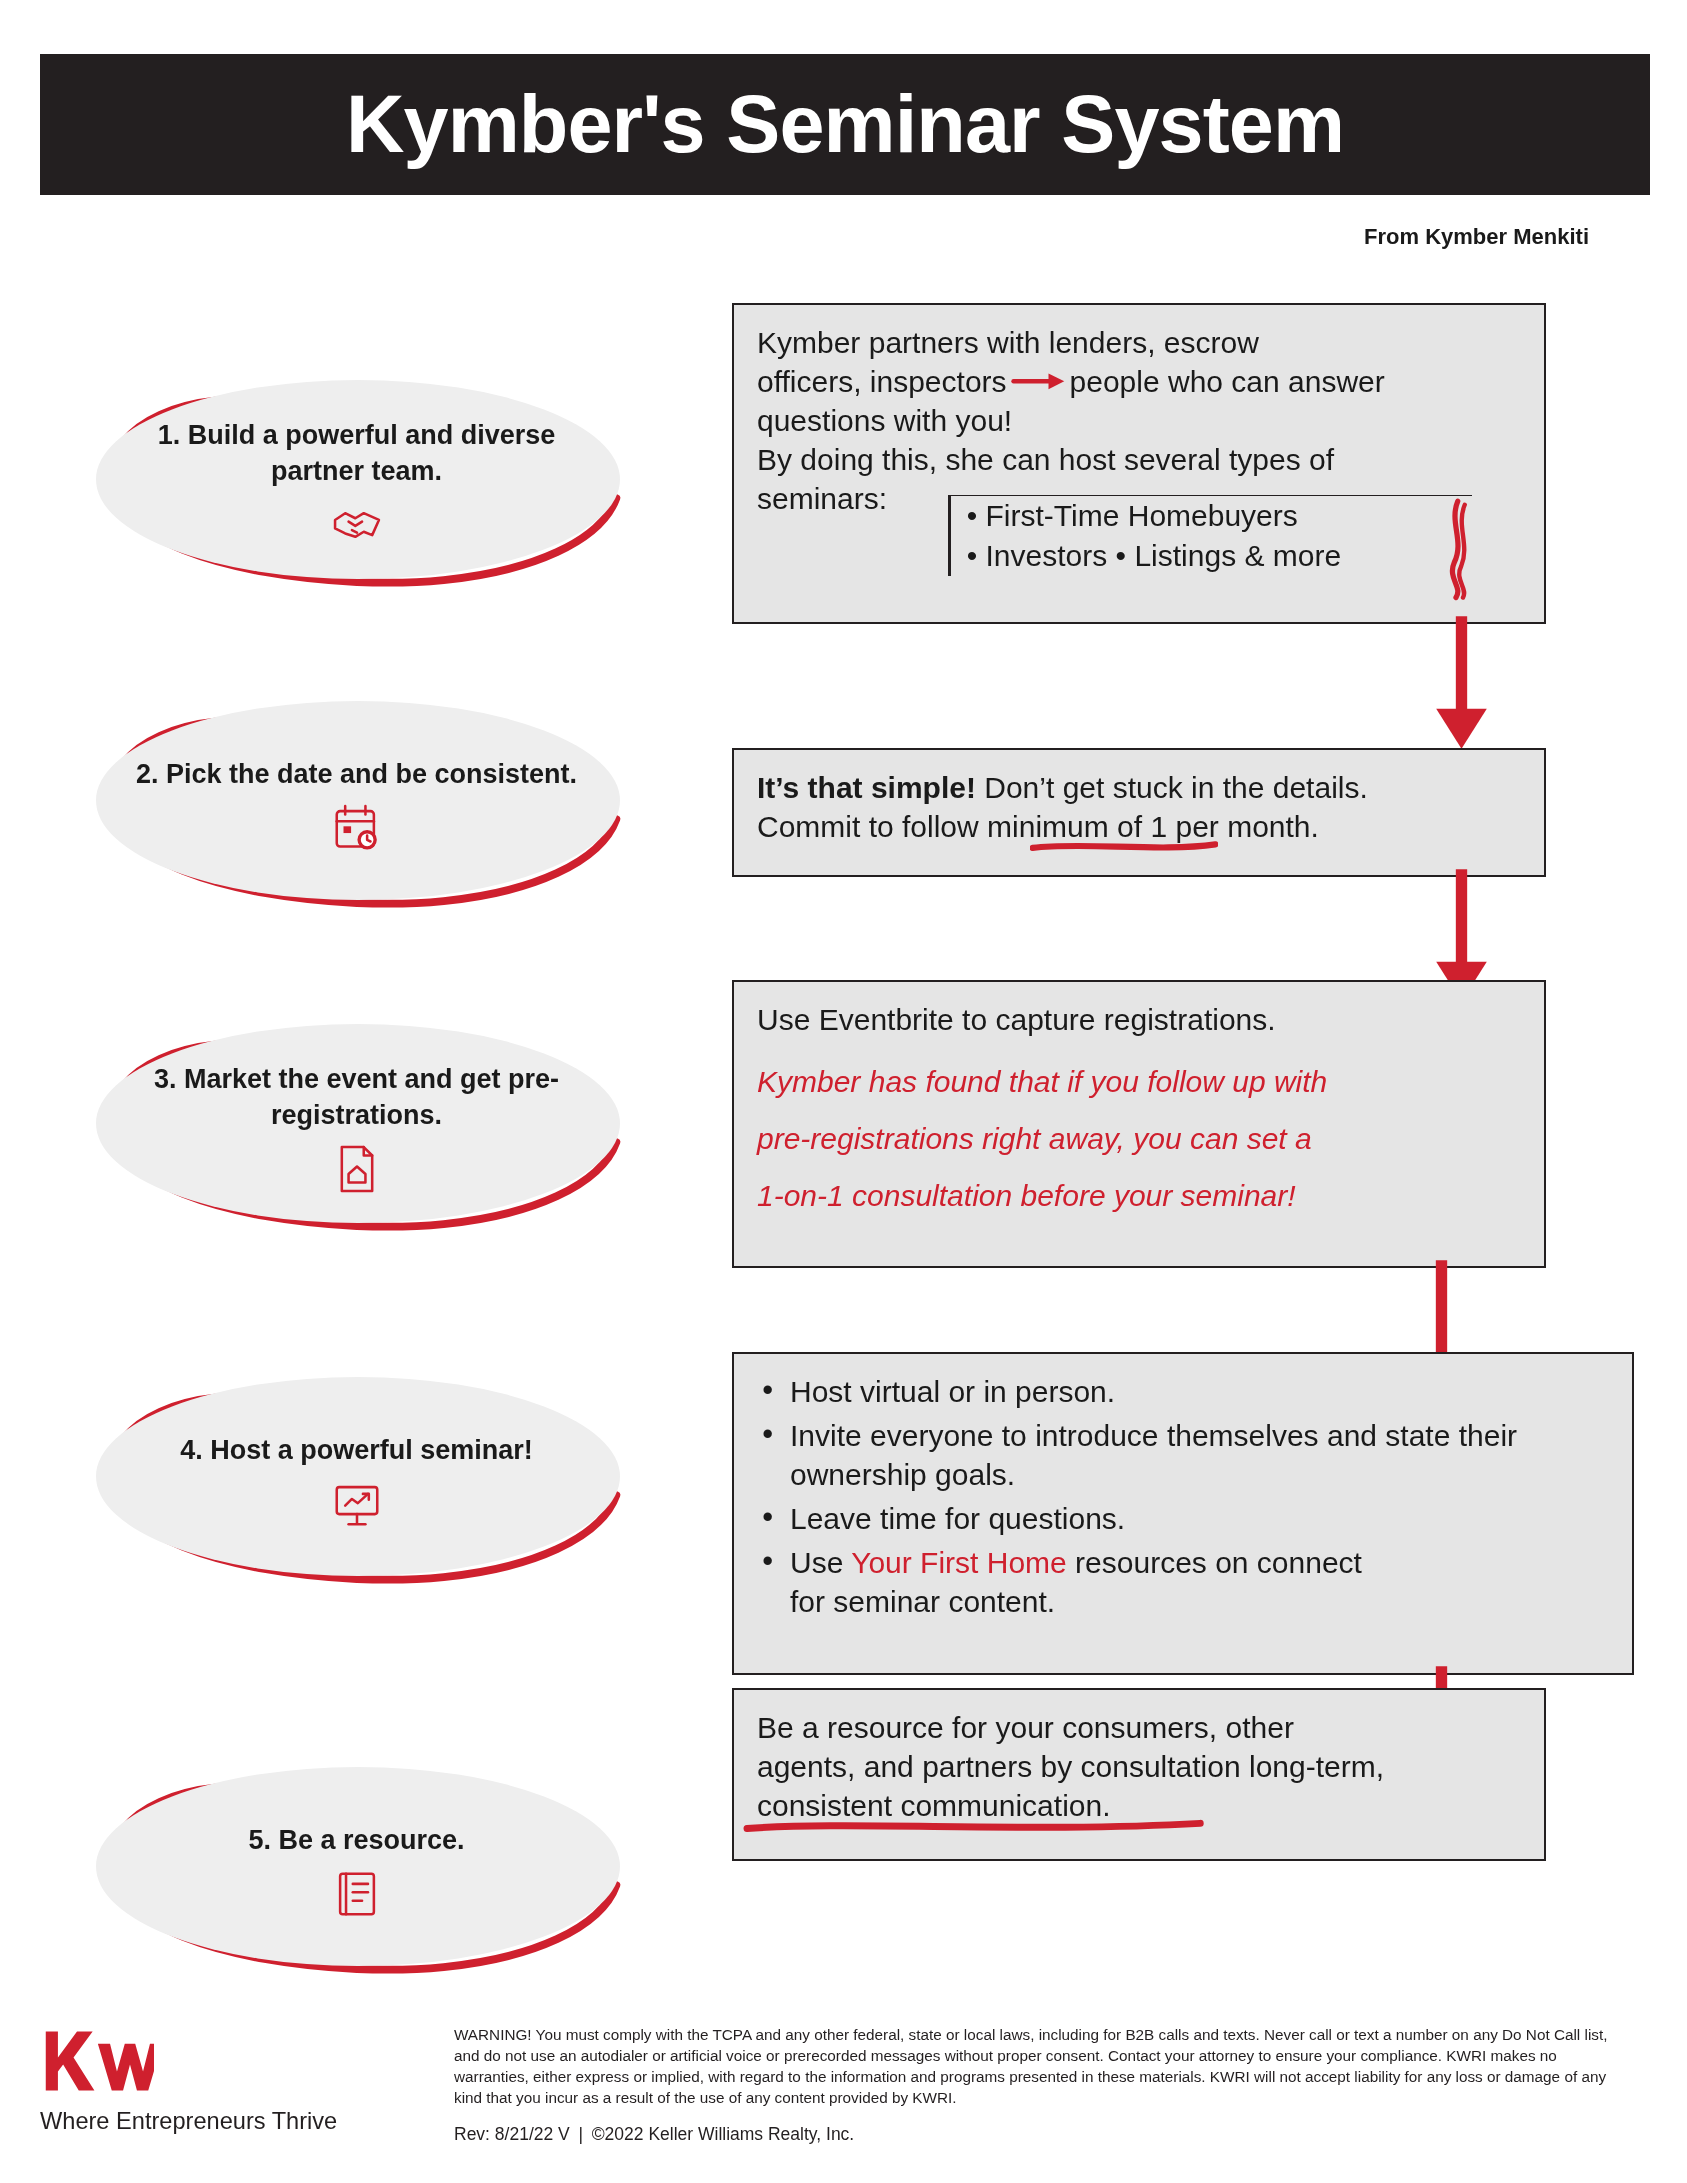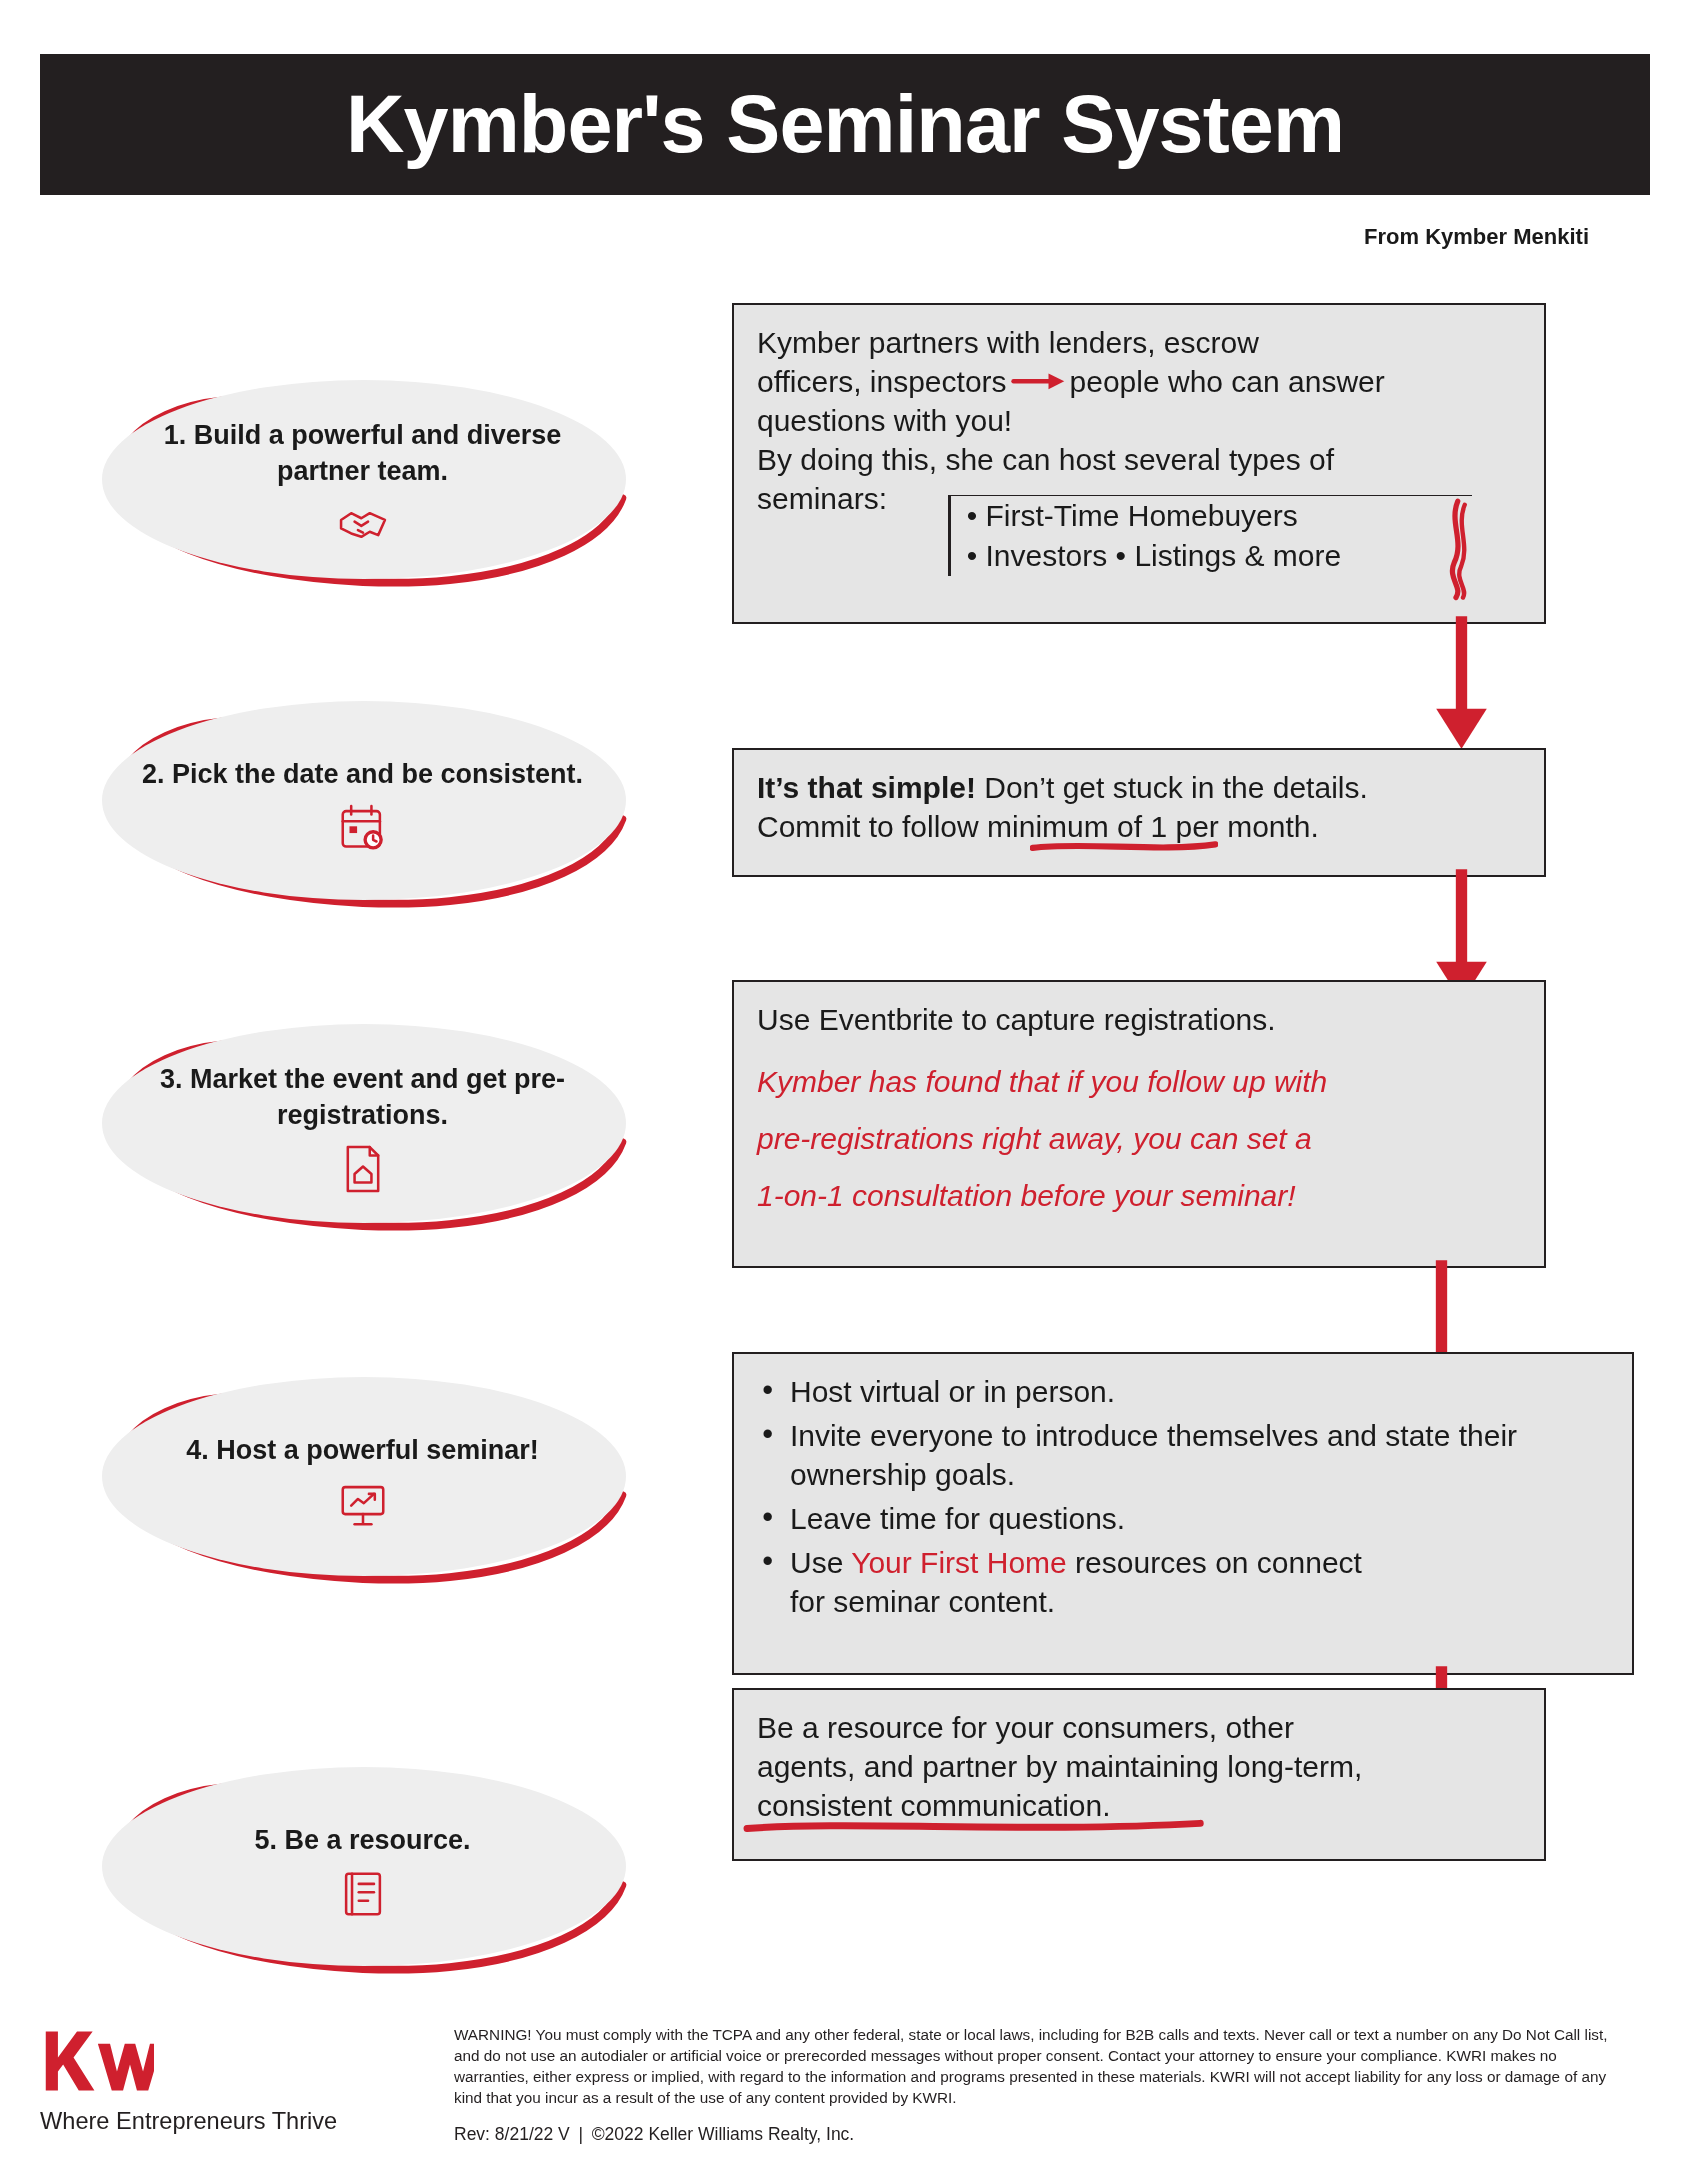--- a/index.html
+++ b/index.html
@@ -40,21 +40,21 @@
     right: 98px;
     top: 224px;
     font-size: 22px;
     font-weight: bold;
     color: #1a1a1a;
   }
 
   
   .oval-wrap {
     position: absolute;
-    left: 83px;
+    left: 77px;
     width: 559px;
   }
   .oval {
     position: relative;
     width: 559px;
     height: 218px;
   }
   .oval .swoosh {
     position: absolute;
     left: 0;
@@ -394,21 +394,21 @@
           <line x1="27" y1="40" x2="38" y2="40"></line>
         </g>
       </svg>
     </div>
   </div>
 </div>
 
 <div class="box" style="left:732px; top:1688px; width:814px; height:173px;">
   <div class="box-inner" style="position:relative;">
     <div>Be a resource for your consumers, other</div>
-    <div>agents, and partner by maintaining long-term,</div>
+    <div>agents, and partners by consultation long-term,</div>
     <div style="position:relative;display:inline-block;">
       <span>consistent communication.</span>
       <svg class="underline-red" style="left:-14px; top:33px;" width="463" height="15.7" viewBox="0 0 530 18">
         <path d="M4 11 C 120 2, 330 16, 524 5" fill="none" stroke="#cf202e" stroke-width="8" stroke-linecap="round"></path>
       </svg>
     </div>
   </div>
 </div>
 
 <svg class="kw-logo" viewBox="0 0 130 76">

